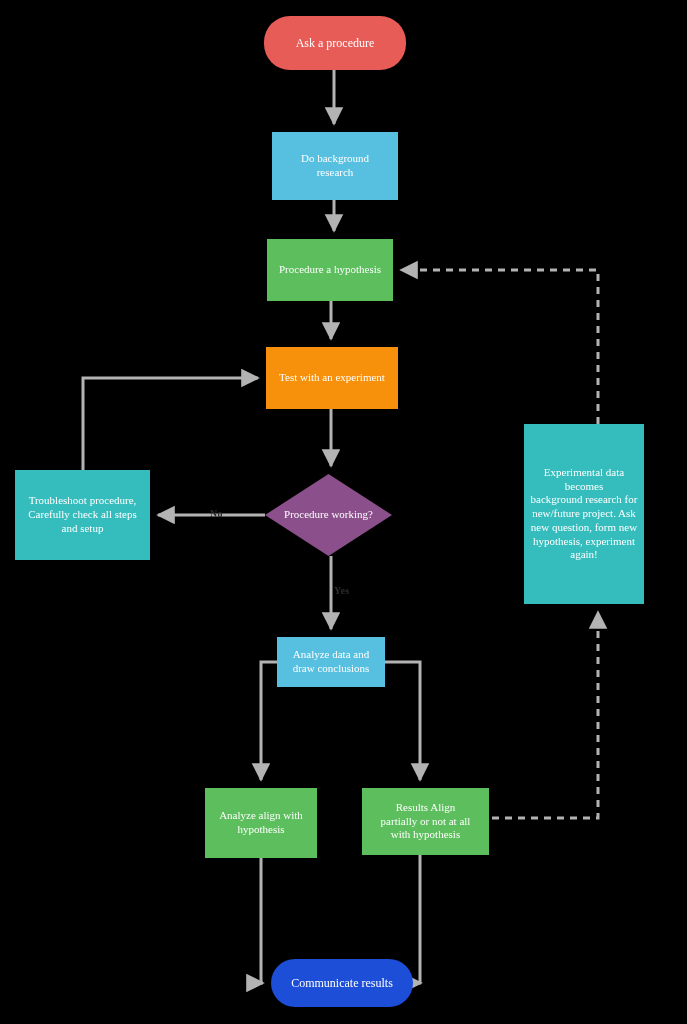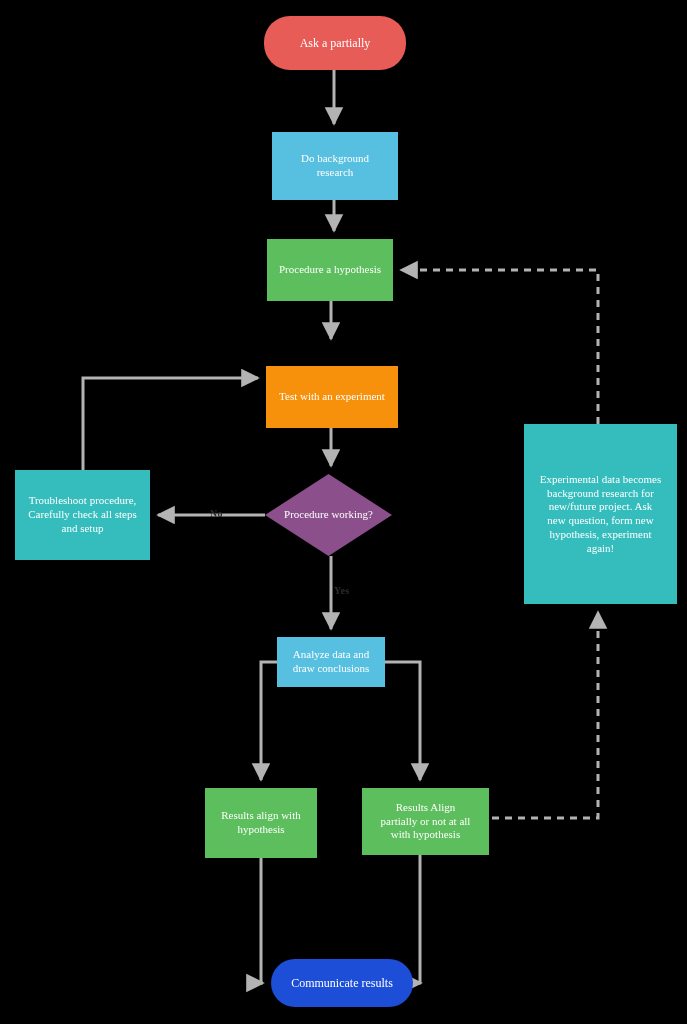--- a/index.html
+++ b/index.html
@@ -105,65 +105,65 @@
     <path d="M 261 858 L 261 983 L 263 983" stroke="#b3b3b3" stroke-width="3" fill="none" marker-end="url(#arrowhead)"></path>
 
     <path d="M 420 855 L 420 983 L 421 983" stroke="#b3b3b3" stroke-width="3" fill="none" marker-end="url(#arrowhead)"></path>
 
     <path d="M 479 818 L 598 818 L 598 612" stroke="#b3b3b3" stroke-width="3" fill="none" stroke-dasharray="7 6" marker-end="url(#arrowhead)"></path>
 
     <path d="M 598 424 L 598 270 L 401 270" stroke="#b3b3b3" stroke-width="3" fill="none" stroke-dasharray="7 6" marker-end="url(#arrowhead)"></path>
   </svg>
 
   <div class="node pill" style="left:264px; top:16px; width:142px; height:54px; background:#e85c57; font-size:12px;">
-    <span>Ask a partially</span>
+    <span>Ask a procedure</span>
   </div>
 
   <div class="node rect" style="left:272px; top:132px; width:126px; height:68px; background:#57bfe0; font-size:11px;">
     <span>Do background
 research</span>
   </div>
 
   <div class="node rect" style="left:267px; top:239px; width:126px; height:62px; background:#5cbe5c; font-size:11px;">
     <span>Procedure a hypothesis</span>
   </div>
 
-  <div class="node rect" style="left:266px; top:366px; width:132px; height:62px; background:#f7910c; font-size:11px;">
+  <div class="node rect" style="left:266px; top:347px; width:132px; height:62px; background:#f7910c; font-size:11px;">
     <span>Test with an experiment</span>
   </div>
 
   <div class="diamond-wrap" style="left:265px; top:474px; width:127px; height:82px;">
     <svg class="diamond-shape" viewBox="0 0 127 82" preserveAspectRatio="none">
       <polygon points="63.5,0 127,41 63.5,82 0,41" fill="#8b4f8b"></polygon>
     </svg>
     <span class="diamond-label" style="font-size:11px;">Procedure working?</span>
   </div>
 
   <div class="node rect" style="left:15px; top:470px; width:135px; height:90px; background:#35bdbd; font-size:11px;">
     <span>Troubleshoot procedure,
 Carefully check all steps
 and setup</span>
   </div>
 
-  <div class="node rect" style="left:524px; top:424px; width:153px; height:180px; background:#35bdbd; font-size:11px;">
+  <div class="node rect" style="left:524px; top:424px; width:120px; height:180px; background:#35bdbd; font-size:11px;">
     <span>Experimental data becomes
 background research for
 new/future project. Ask
 new question, form new
 hypothesis, experiment
 again!</span>
   </div>
 
   <div class="node rect" style="left:277px; top:637px; width:108px; height:50px; background:#57bfe0; font-size:11px;">
     <span>Analyze data and
 draw conclusions</span>
   </div>
 
   <div class="node rect" style="left:205px; top:788px; width:112px; height:70px; background:#5cbe5c; font-size:11px;">
-    <span>Results align with
+    <span>Analyze align with
 hypothesis</span>
   </div>
 
   <div class="node rect" style="left:362px; top:788px; width:127px; height:67px; background:#5cbe5c; font-size:11px;">
     <span>Results Align
 partially or not at all
 with hypothesis</span>
   </div>
 
   <div class="node pill" style="left:271px; top:959px; width:142px; height:48px; background:#1d4ed8; font-size:12px;">

